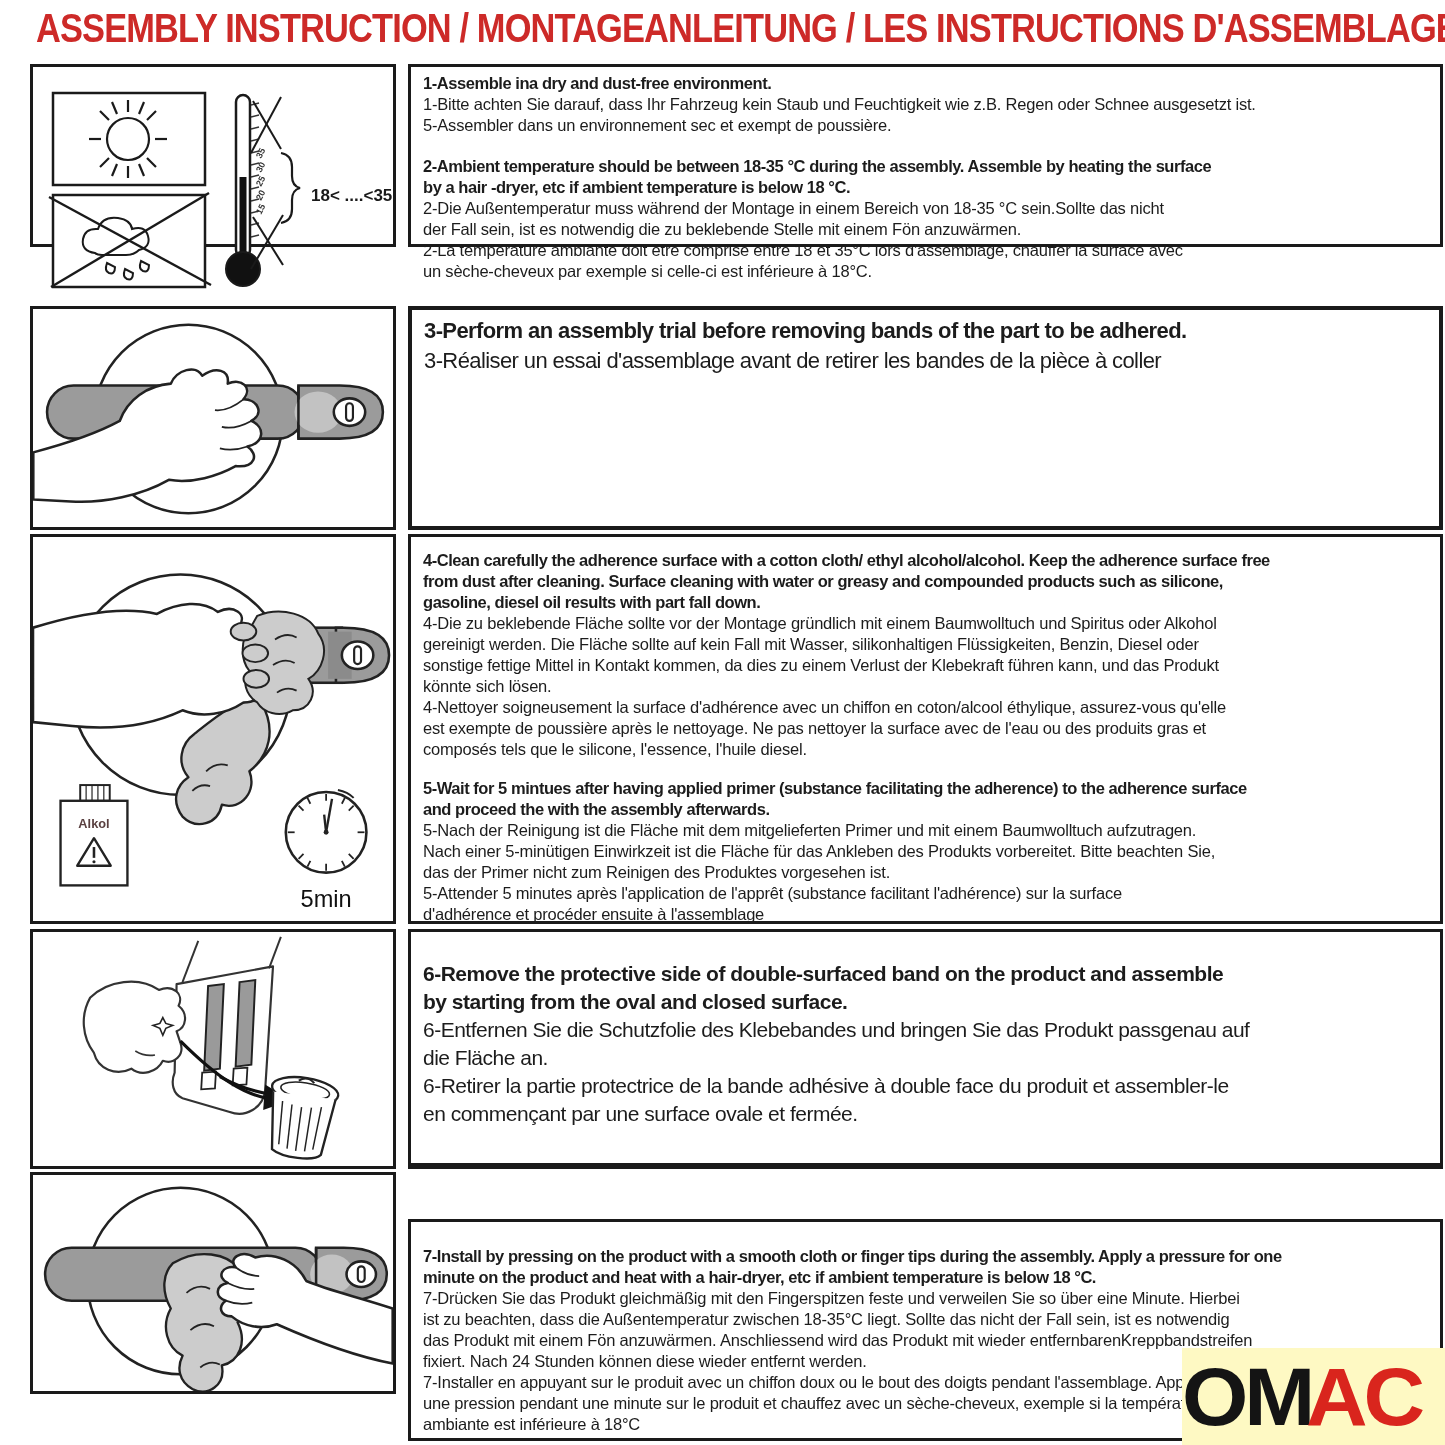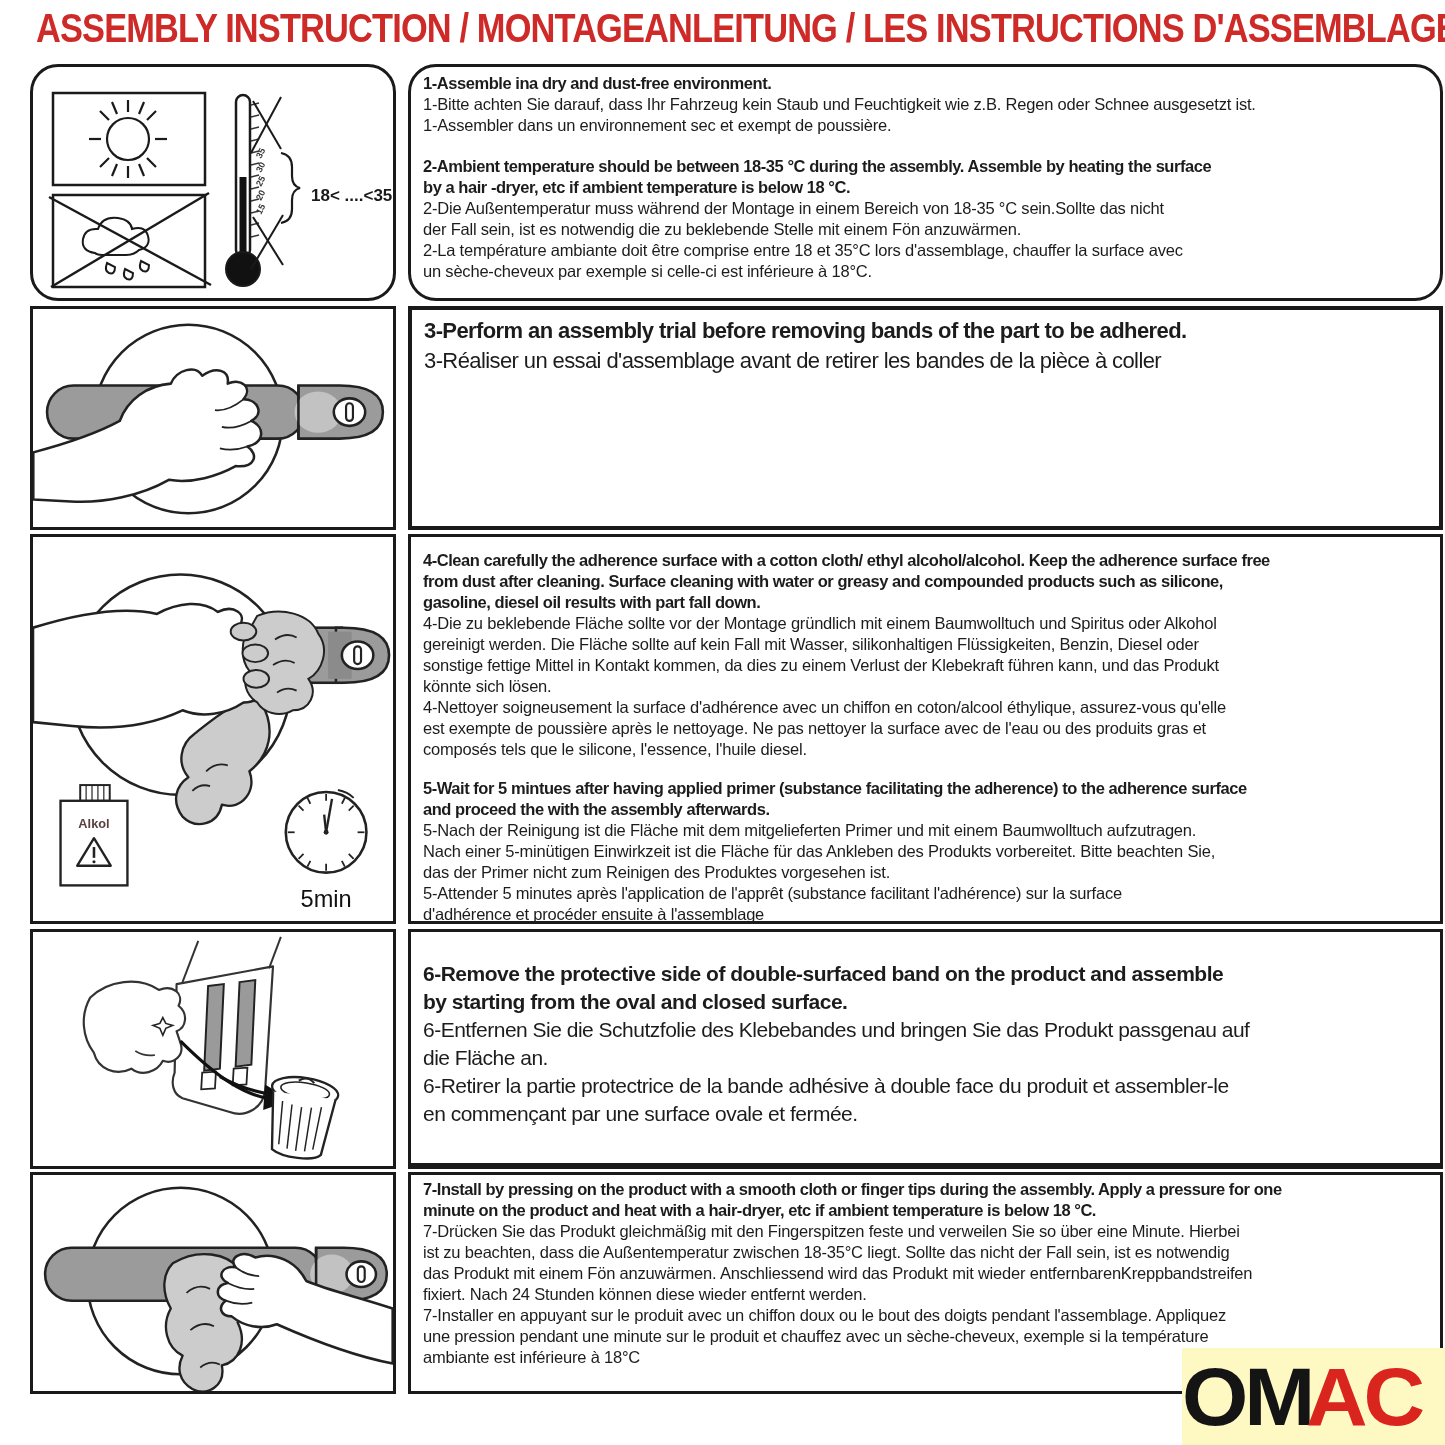--- a/index.html
+++ b/index.html
@@ -6,32 +6,32 @@
   body{width:1445px;height:1445px;position:relative;font-family:"Liberation Sans",sans-serif;color:#1c1c1c;overflow:hidden;}
   .page-title{position:absolute;left:36px;top:6px;font-size:40px;font-weight:700;color:#cd2a28;
     letter-spacing:-1px;white-space:nowrap;transform:scaleX(0.86);transform-origin:left center;}
   .row-box{position:absolute;box-sizing:border-box;background:#fff;}
   .illu{left:30px;width:366px;border:3px solid #1a1a1a;}
   .txt{left:408px;width:1035px;border:3px solid #1a1a1a;padding:6px 12px;box-sizing:border-box;}
   .para{margin:0;white-space:pre-line;font-size:16.5px;line-height:21px;letter-spacing:-0.2px;}
   .para.bold{font-weight:bold;letter-spacing:-0.45px;}
   .gap-before{margin-top:20px;}
   
-  .r1{top:64px;height:237px;border-radius:28px;}
+  .r1{top:64px;height:183px;}
   .r2{top:306px;height:224px;}
   .r3{top:534px;height:390px;}
   .r4{top:929px;height:240px;}
   .r5{top:1172px;height:222px;}
   .txt.r2{border-width:4px;}
   .txt.r2 .para{font-size:22px;line-height:30px;letter-spacing:-0.6px;}
   .txt.r3{padding-top:13px;}
   .txt.r3 .gap-before{margin-top:18px;}
   .txt.r4{padding-top:28px;border-bottom-width:6px;}
   .txt.r4 .para{font-size:21px;line-height:28px;letter-spacing:-0.5px;}
-  .txt.r5{padding-top:4px;}
+  .txt.r5{padding-top:24px;margin-top:47px;}
   svg{display:block;}
   .logo-wrap{position:absolute;left:1182px;top:1348px;width:263px;height:97px;background:#fef9c3;
     display:flex;align-items:center;justify-content:flex-start;z-index:5;}
   .logo-text{font-size:82px;font-weight:800;letter-spacing:-4px;line-height:1;transform:scaleX(1.04);transform-origin:left center;}
   .logo-black{color:#141414;}
   .logo-red{color:#d9251d;}
 </style>
 </head>
 <body>
 
@@ -101,21 +101,21 @@
           <line x1="250" y1="148" x2="218" y2="202"></line>
       </g>
       <path d="M248,86 q11,2 11,14 l0,9 q0,10 8,12 q-8,2 -8,12 l0,9 q0,12 -11,14" fill="none" stroke="#1a1a1a" stroke-width="2.2"></path>
       <text x="278" y="134" font-size="17" font-weight="bold" fill="#1a1a1a">18&lt; ....&lt;35 C</text>
     </g>
   </svg>
 </div>
 <div class="row-box txt r1">
   <p class="para bold">1-Assemble ina dry and dust-free environment.</p>
   <p class="para">1-Bitte achten Sie darauf, dass Ihr Fahrzeug kein Staub und Feuchtigkeit wie z.B. Regen oder Schnee ausgesetzt ist.</p>
-  <p class="para">1-Assembler dans un environnement sec et exempt de poussière.</p>
+  <p class="para">5-Assembler dans un environnement sec et exempt de poussière.</p>
   <p class="para bold gap-before">2-Ambient temperature should be between 18-35 °C  during the assembly. Assemble by heating the surface
 by a hair -dryer, etc if ambient temperature is below 18 °C.</p>
   <p class="para">2-Die Außentemperatur muss während der Montage in einem Bereich von 18-35 °C  sein.Sollte das nicht
 der Fall sein, ist es notwendig die zu beklebende Stelle mit einem Fön anzuwärmen.</p>
   <p class="para">2-La température ambiante doit être comprise entre 18 et 35°C lors d'assemblage, chauffer la surface avec
 un sèche-cheveux par exemple si celle-ci est inférieure à 18°C.</p>
 </div>
 
 <div class="row-box illu r2">
   <svg width="360" height="218" viewBox="0 0 366 222">

